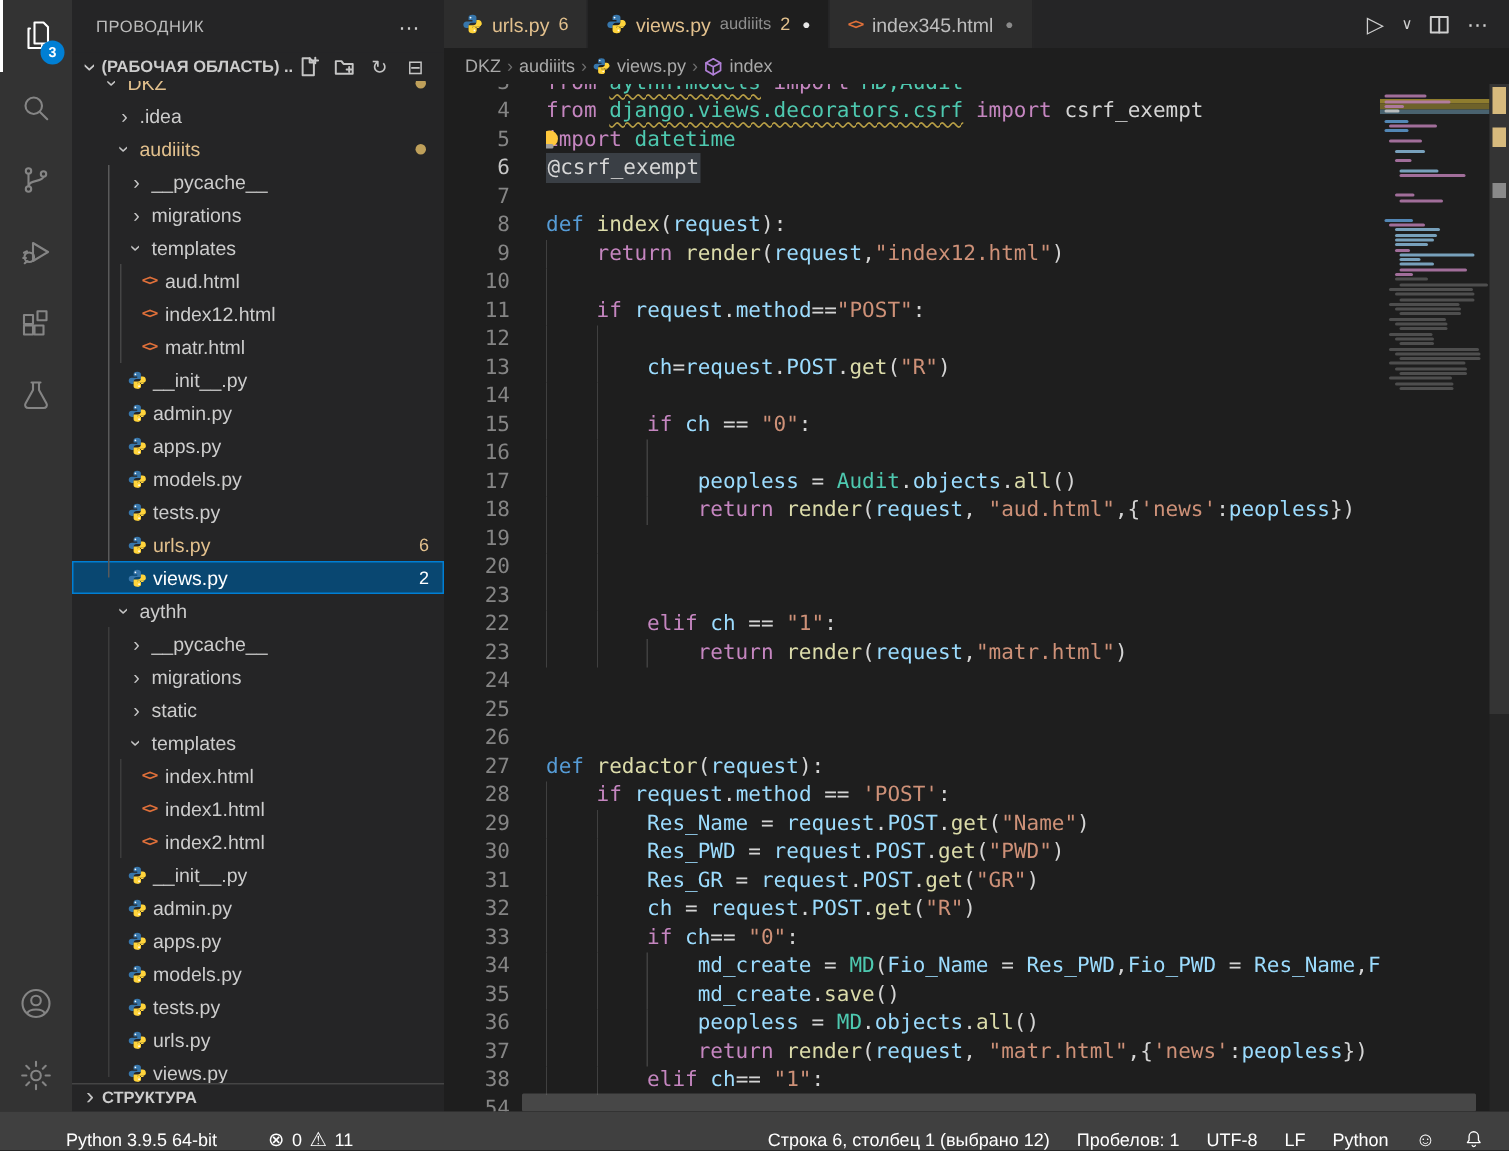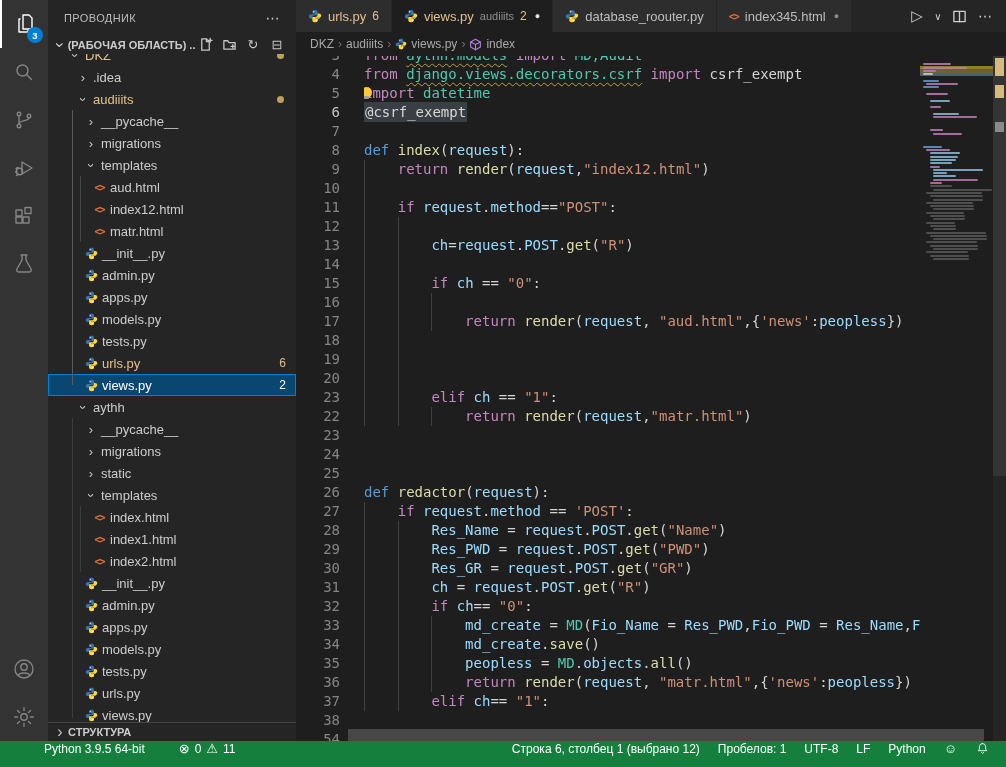--- a/index.html
+++ b/index.html
@@ -72,21 +72,21 @@
 
   .minimap { position:absolute; top:0; bottom:0; right:13px; width:73px; overflow:hidden; }
   .mm-bar { position:absolute; height:2px; border-radius:1px; opacity:.85; }
   .mm-hl { position:absolute; left:0; right:0; height:3.4px; }
   .ruler { position:absolute; top:0; bottom:0; right:0; width:13px; background:rgba(255,255,255,0.03); }
   .ruler .mark { position:absolute; left:2px; right:2px; }
   .vslider { position:absolute; right:0; width:13px; top:0; height:420px; background:rgba(121,121,121,0.18); }
   .hscroll { position:absolute; left:52px; right:22px; bottom:0; height:12px; background:rgba(121,121,121,0.45); border-radius:1px; cursor:pointer; }
 
   
-  .statusbar { position:absolute; left:0; right:0; bottom:0; height:26px; background:#15803d; color:#ffffff; display:flex; align-items:flex-start; font-size:12px; z-index:40; }
+  .statusbar { position:absolute; left:0; right:0; bottom:0; height:26px; background:#404040; color:#ffffff; display:flex; align-items:flex-end; font-size:12px; z-index:40; }
   .sb-left { display:flex; align-items:center; padding-left:36px; gap:18px; }
   .sb-right { margin-left:auto; display:flex; align-items:center; gap:2px; padding-right:8px; }
   .st-item { padding:0 8px; display:flex; align-items:center; gap:5px; cursor:pointer; white-space:nowrap; }
   .st-ico { font-size:13px; }
   svg.oi { fill:none; stroke-width:1.4; stroke-linecap:round; stroke-linejoin:round; }
 </style>
 </head>
 <body>
 
 <aside class="activitybar">
@@ -456,30 +456,20 @@
           <path fill="#3776AB" d="M8 1C6 1 5 1.8 5 3v2h3v1H3.5C2 6 1 7 1 8.5S2 11 3.5 11H5V9.5C5 8 6 7 7.5 7H11V3c0-1.2-1-2-3-2z"></path>
           <path fill="#FFD43B" d="M8 15c2 0 3-.8 3-2v-2H8v-1h4.5c1.5 0 2.5-1 2.5-2.5S14 11 12.5 11H11V9.5? z"></path>
           <path fill="#FFD43B" d="M8 15c2 0 3-.8 3-2v-2H8v-1h4.5c1.5 0 2.5-1 2.5-2.5S14 5 12.5 5H11v1.5C11 8 10 9 8.5 9H5v4c0 1.2 1 2 3 2z"></path>
           <circle fill="#fff" cx="6.5" cy="3.1" r=".7"></circle>
           <circle fill="#fff" cx="9.5" cy="12.9" r=".7"></circle>
         </svg>
         <span style="color:#E2C08D">views.py</span>
         <span class="tdesc">audiiits</span>
         <span class="tbadge" style="color:#E2C08D">2</span>
         <span class="tdot" style="color:#e8e8e8">●</span>
-      </div>
-      <div class="tab">
-        <svg width="14" height="14" viewBox="0 0 16 16">
-          <path fill="#3776AB" d="M8 1C6 1 5 1.8 5 3v2h3v1H3.5C2 6 1 7 1 8.5S2 11 3.5 11H5V9.5C5 8 6 7 7.5 7H11V3c0-1.2-1-2-3-2z"></path>
-          <path fill="#FFD43B" d="M8 15c2 0 3-.8 3-2v-2H8v-1h4.5c1.5 0 2.5-1 2.5-2.5S14 11 12.5 11H11V9.5? z"></path>
-          <path fill="#FFD43B" d="M8 15c2 0 3-.8 3-2v-2H8v-1h4.5c1.5 0 2.5-1 2.5-2.5S14 5 12.5 5H11v1.5C11 8 10 9 8.5 9H5v4c0 1.2 1 2 3 2z"></path>
-          <circle fill="#fff" cx="6.5" cy="3.1" r=".7"></circle>
-          <circle fill="#fff" cx="9.5" cy="12.9" r=".7"></circle>
-        </svg>
-        <span style="color:#bdbdbd">database_roouter.py</span>
       </div>
       <div class="tab">
         <span class="html-ico">&lt;&gt;</span>
         <span style="color:#bdbdbd">index345.html</span>
         <span class="tdot" style="color:#8a8a8a">●</span>
       </div>
       <div class="tab-actions">
         <span class="act" style="font-size:15px">▷</span>
         <span class="act" style="font-size:10px;width:12px">∨</span>
         <span class="act">
@@ -567,20 +557,21 @@
         <div class="cline"></div>
         <div class="cline"><span class="d">def </span><span class="f">index</span><span class="w">(</span><span class="v">request</span><span class="w">):</span></div>
         <div class="cline"><span class="ig"></span><span class="k">return </span><span class="f">render</span><span class="w">(</span><span class="v">request</span><span class="w">,</span><span class="s">"index12.html"</span><span class="w">)</span></div>
         <div class="cline"><span class="ig"></span></div>
         <div class="cline"><span class="ig"></span><span class="k">if </span><span class="v">request</span><span class="w">.</span><span class="v">method</span><span class="w">==</span><span class="s">"POST"</span><span class="w">:</span></div>
         <div class="cline"><span class="ig"></span><span class="ig"></span></div>
         <div class="cline"><span class="ig"></span><span class="ig"></span><span class="v">ch</span><span class="w">=</span><span class="v">request</span><span class="w">.</span><span class="v">POST</span><span class="w">.</span><span class="f">get</span><span class="w">(</span><span class="s">"R"</span><span class="w">)</span></div>
         <div class="cline"><span class="ig"></span><span class="ig"></span></div>
         <div class="cline"><span class="ig"></span><span class="ig"></span><span class="k">if </span><span class="v">ch</span><span class="w"> == </span><span class="s">"0"</span><span class="w">:</span></div>
         <div class="cline"><span class="ig"></span><span class="ig"></span><span class="ig"></span></div>
+        <div class="cline"><span class="ig"></span><span class="ig"></span><span class="ig"></span><span class="v">peopless</span><span class="w"> = </span><span class="c">Audit</span><span class="w">.</span><span class="v">objects</span><span class="w">.</span><span class="f">all</span><span class="w">()</span></div>
         <div class="cline"><span class="ig"></span><span class="ig"></span><span class="ig"></span><span class="k">return </span><span class="f">render</span><span class="w">(</span><span class="v">request</span><span class="w">, </span><span class="s">"aud.html"</span><span class="w">,{</span><span class="s">'news'</span><span class="w">:</span><span class="v">peopless</span><span class="w">})</span></div>
         <div class="cline"><span class="ig"></span><span class="ig"></span></div>
         <div class="cline"><span class="ig"></span><span class="ig"></span></div>
         <div class="cline"><span class="ig"></span><span class="ig"></span></div>
         <div class="cline"><span class="ig"></span><span class="ig"></span><span class="k">elif </span><span class="v">ch</span><span class="w"> == </span><span class="s">"1"</span><span class="w">:</span></div>
         <div class="cline"><span class="ig"></span><span class="ig"></span><span class="ig"></span><span class="k">return </span><span class="f">render</span><span class="w">(</span><span class="v">request</span><span class="w">,</span><span class="s">"matr.html"</span><span class="w">)</span></div>
         <div class="cline"></div>
         <div class="cline"></div>
         <div class="cline"></div>
         <div class="cline"><span class="d">def </span><span class="f">redactor</span><span class="w">(</span><span class="v">request</span><span class="w">):</span></div>

